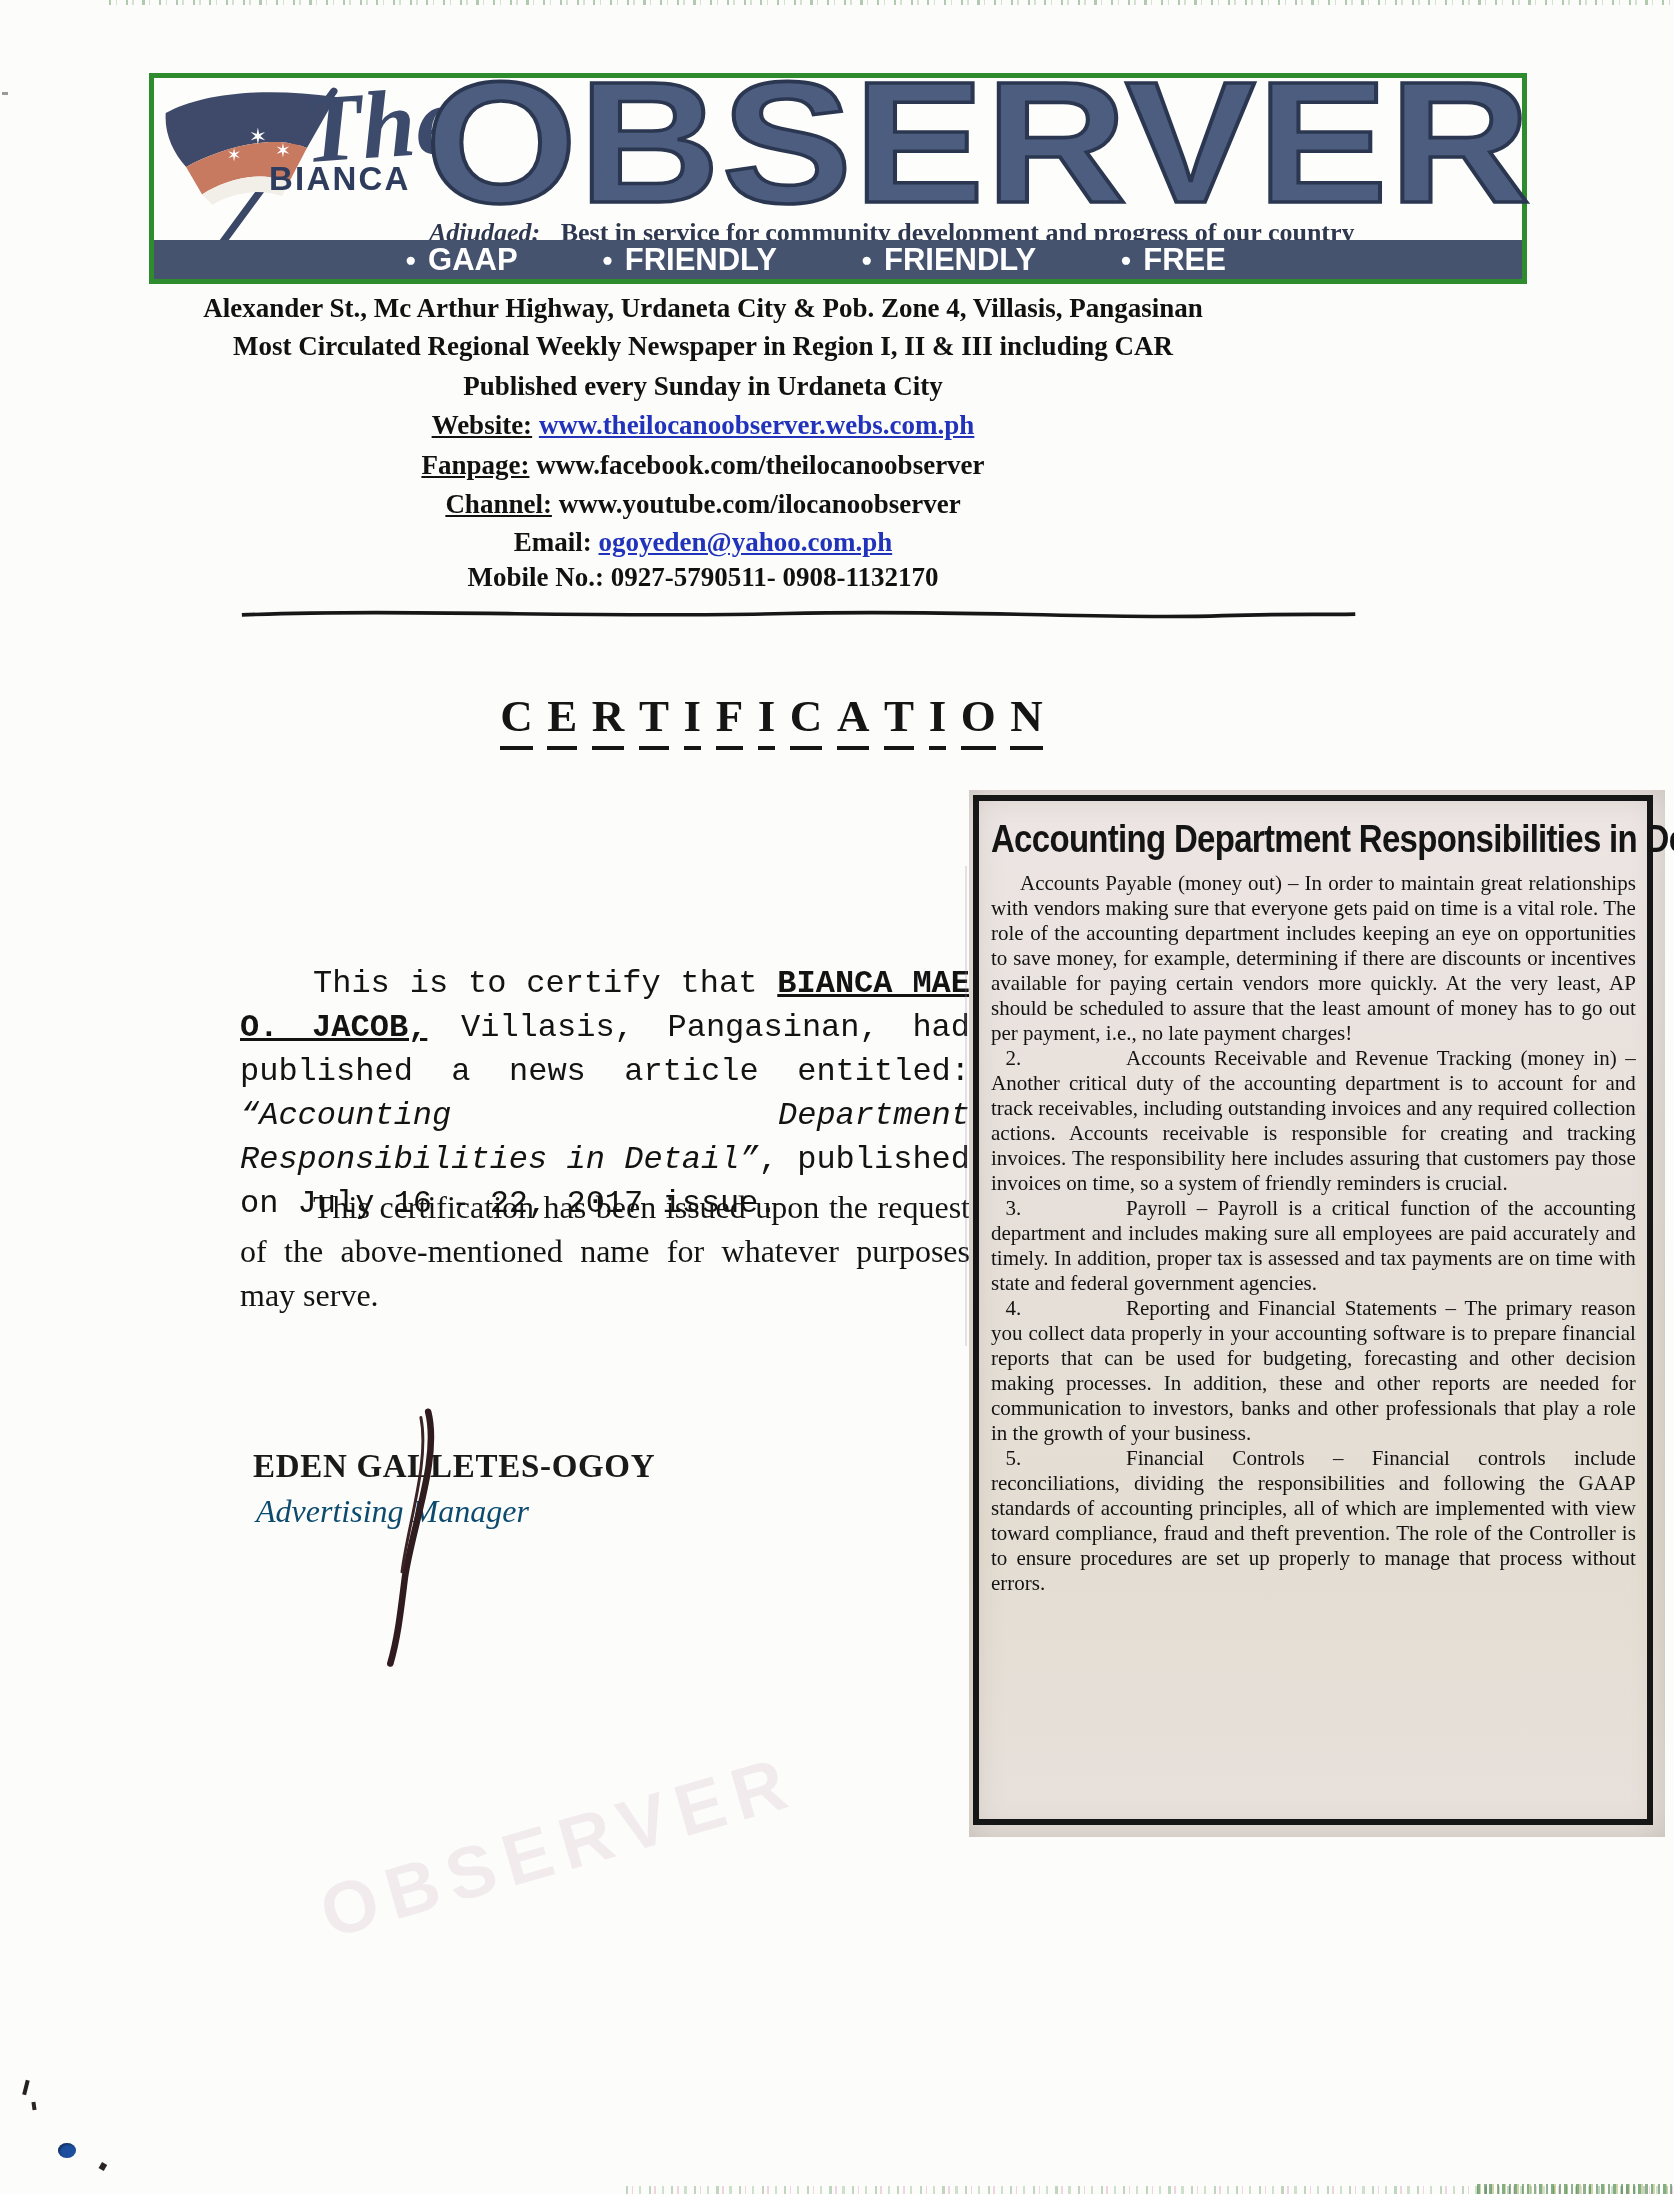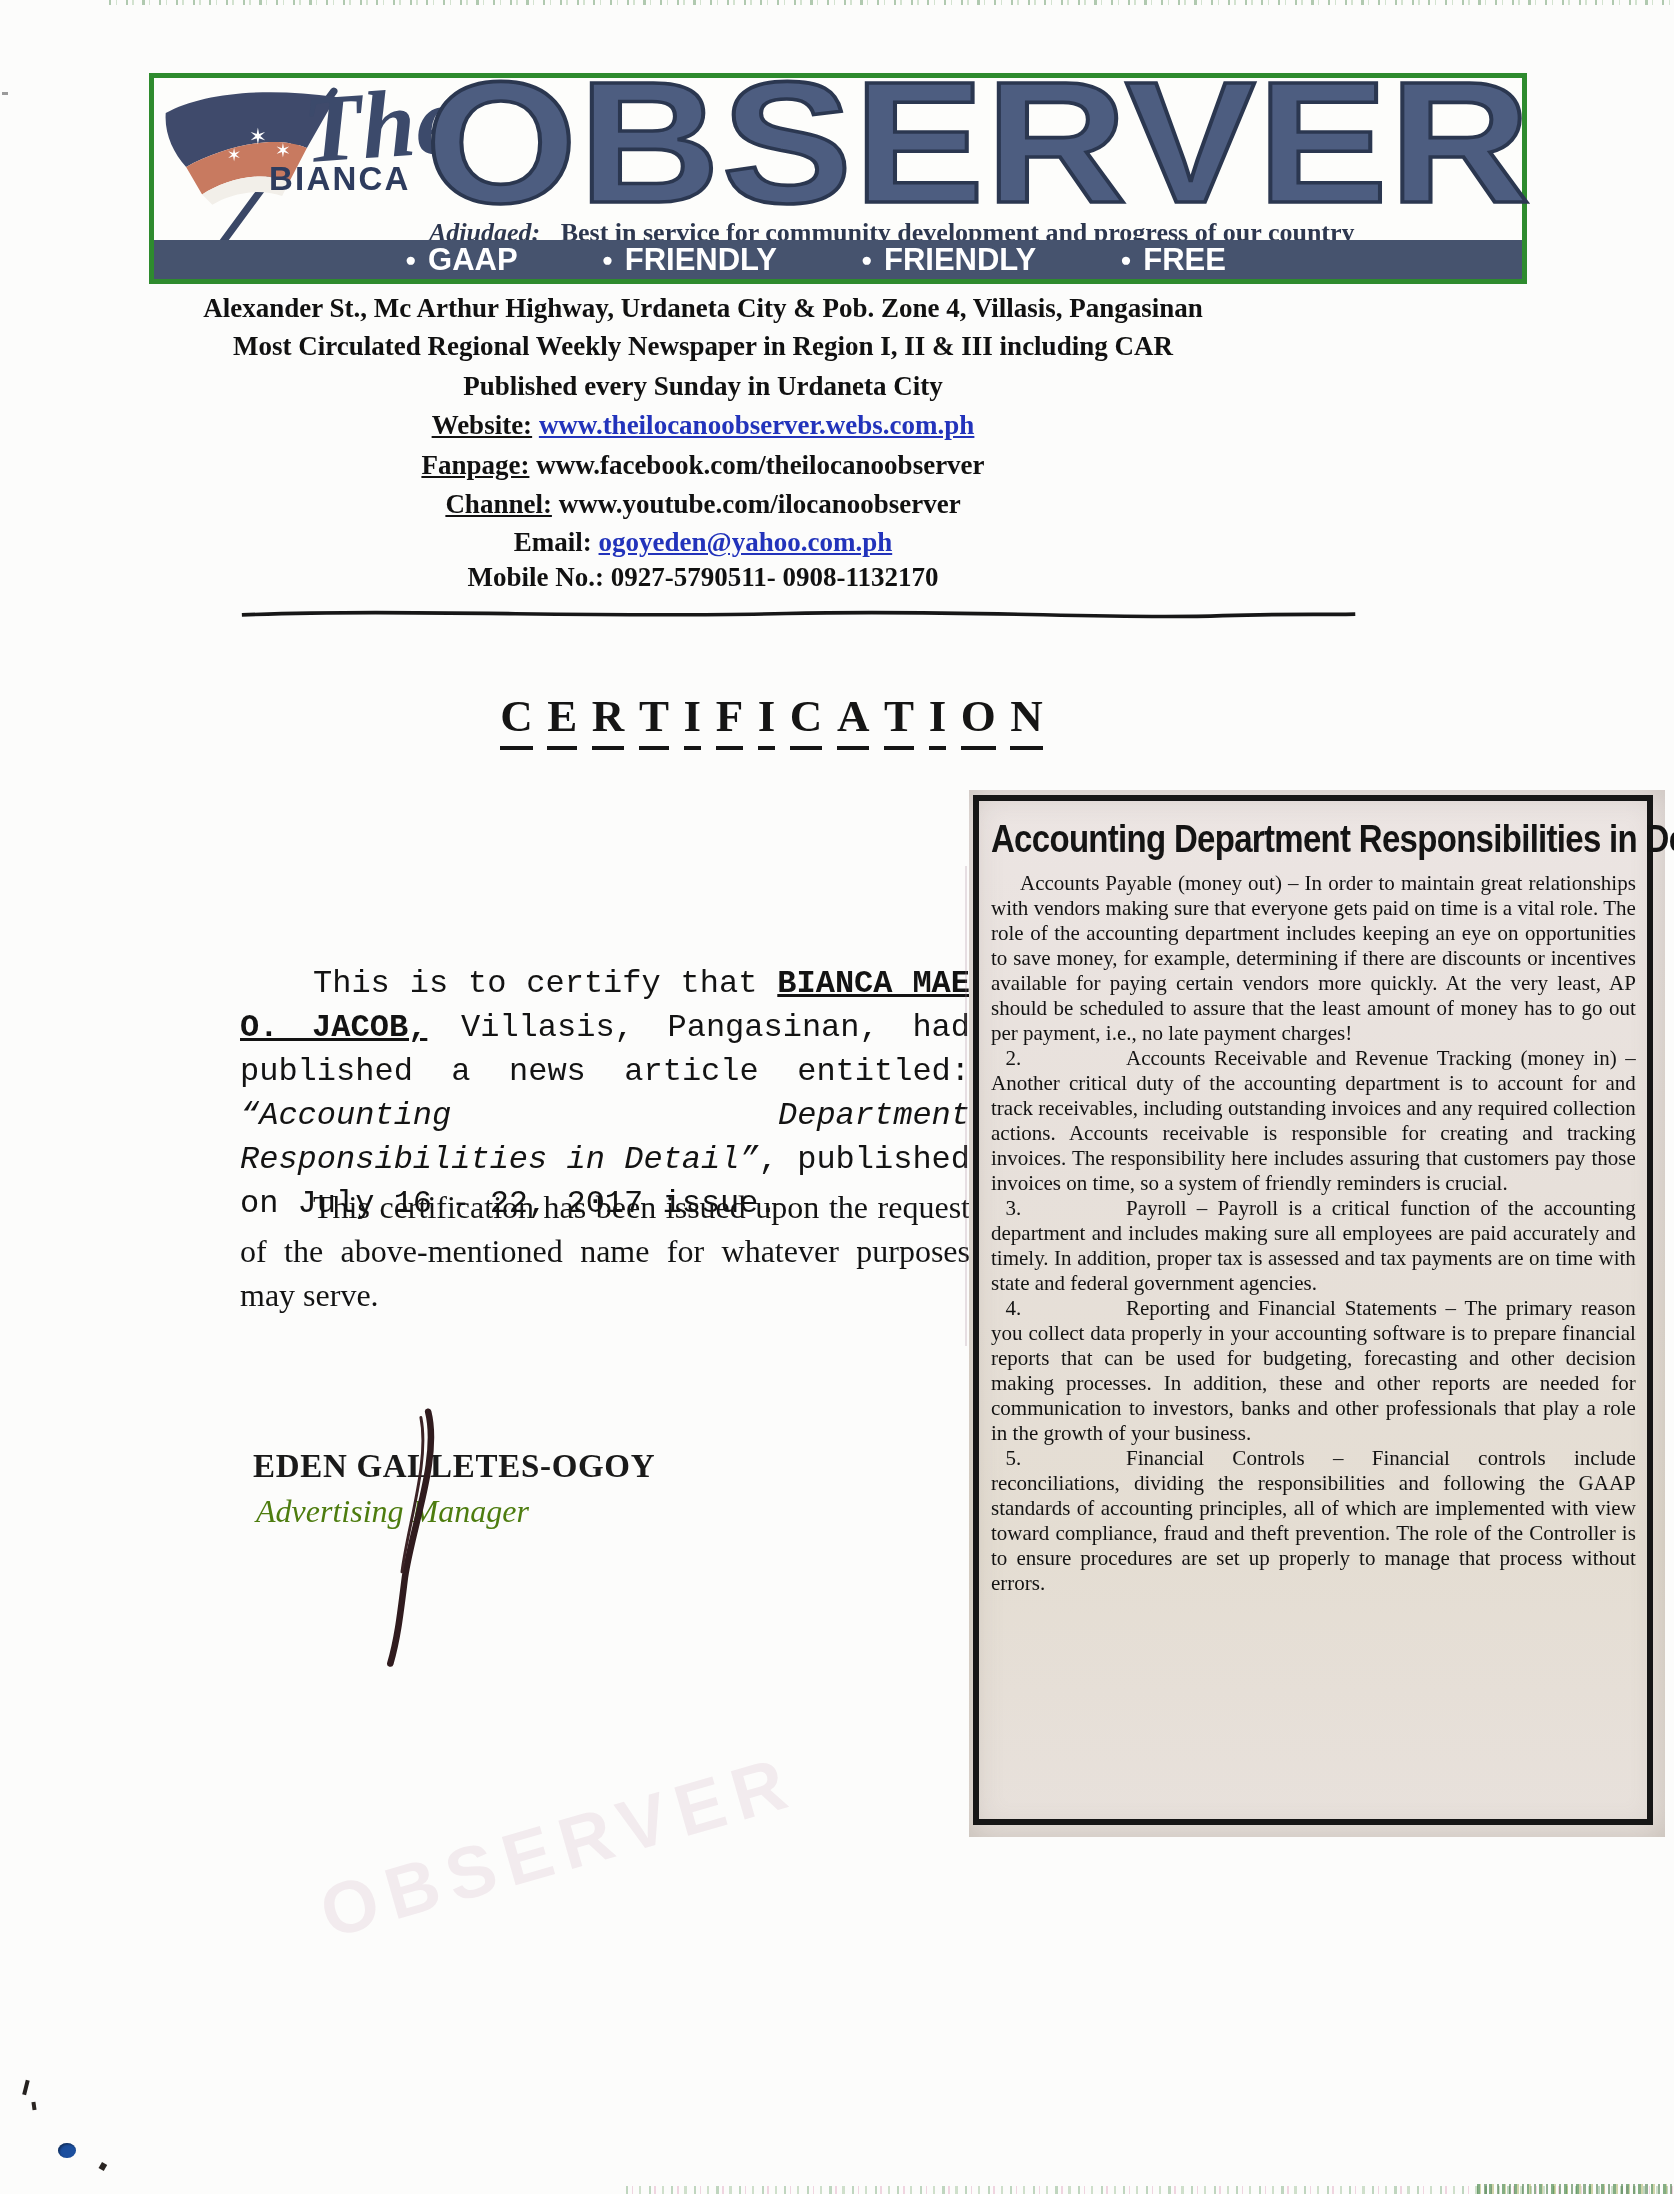--- a/index.html
+++ b/index.html
@@ -47,21 +47,21 @@
   .cert-heading{left:0;top:690px;width:1543px;text-align:center;font-weight:bold;font-size:45px;
                 color:#151515;white-space:nowrap;}
   .cert-heading .ltr{display:inline-block;margin:0 7.3px;padding-bottom:4.4px;border-bottom:4.4px solid #151515;}
 
   
   .cert-p{left:240px;width:730px;font-size:32px;line-height:44px;text-align:justify;color:#131313;
           text-indent:73px;}
   .cert-p .bold-u{font-weight:bold;text-decoration:underline;}
   .cert-p .ital{font-style:italic;}
   .sig-name{left:253px;top:1448px;font-weight:bold;font-size:33px;color:#1a1a1a;letter-spacing:0.7px;}
-  .sig-title{left:256px;top:1493px;font-style:italic;font-size:32px;color:#4d7c0f;}
+  .sig-title{left:256px;top:1493px;font-style:italic;font-size:32px;color:#0c4a6e;}
 
   
   .watermark{left:313px;top:1805px;font-family:"Liberation Sans",sans-serif;font-weight:bold;
              font-size:73px;letter-spacing:10.2px;color:rgba(175,120,155,.13);transform:rotate(-16deg);
              white-space:nowrap;}
   .crease{left:965px;top:866px;width:1.5px;height:480px;background:rgba(165,130,150,.25);}
   .ink-dot{left:58px;top:2143px;width:18px;height:15.3px;border-radius:50%;background:#1c4f9e;
            box-shadow:inset 1.5px 1.5px 2.2px rgba(0,0,0,.4);}
   .speck1{left:24px;top:2080px;width:4.4px;height:14.6px;background:#25211f;transform:rotate(14deg);}
   .speck2{left:32px;top:2102px;width:3.6px;height:8px;background:#2a2522;transform:rotate(-8deg);}

